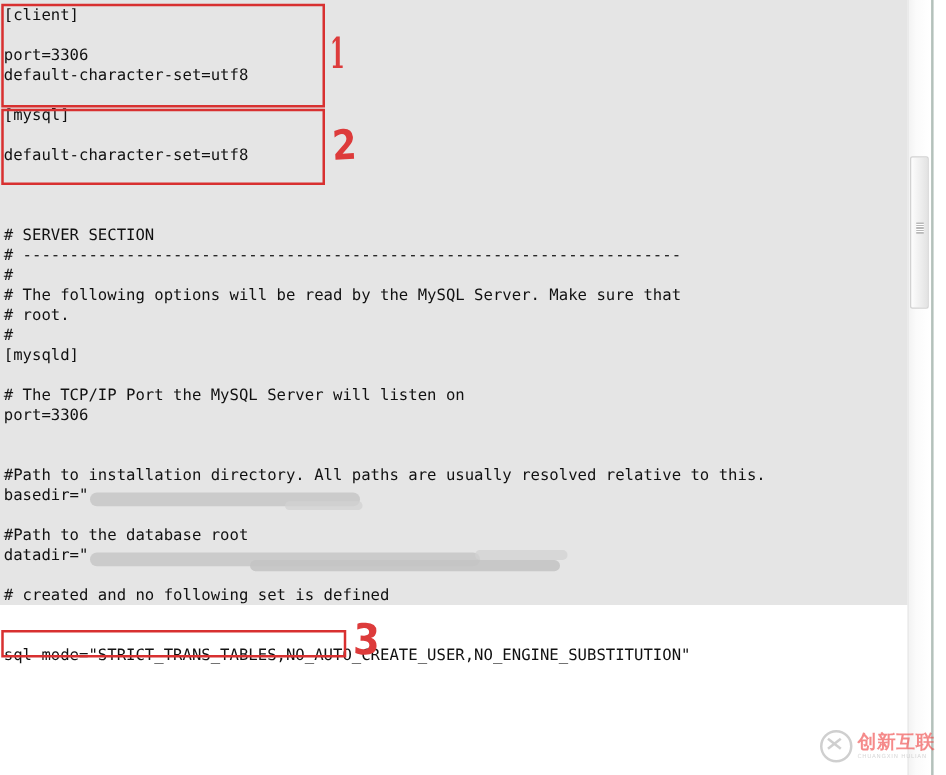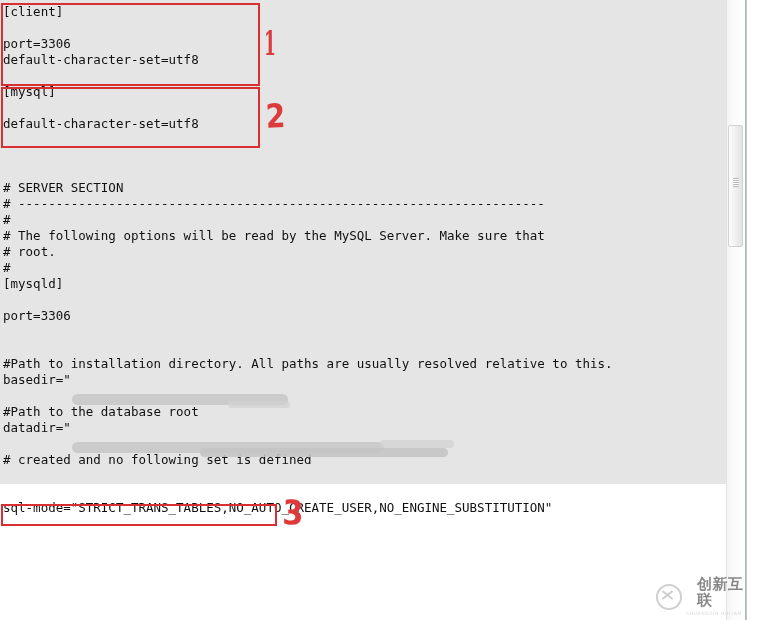--- a/index.html
+++ b/index.html
@@ -190,27 +190,26 @@
     background: #b2b2b2;
   }
   #watermark-mark::before { transform: rotate(38deg); }
   #watermark-mark::after  { transform: rotate(-38deg); }
   #watermark-text-wrap {
     display: flex;
     flex-direction: column;
     justify-content: center;
   }
   #watermark-cn {
-    font-family: Liberation Mono, monospace;
+    font-family: Liberation Sans, sans-serif;
     font-size: 15px;
     font-weight: bold;
-    color: #404040;
+    color: #ef4444;
     letter-spacing: 0.5px;
     line-height: 16px;
-    margin-left: 11px;
   }
   #watermark-en {
     font-family: "DejaVu Sans", "Liberation Sans", sans-serif;
     font-size: 4.5px;
     color: #c0c0c0;
     letter-spacing: 0.6px;
     line-height: 7px;
     white-space: nowrap;
   }
 </style>
@@ -232,20 +231,21 @@
     <div class="code-line blank"></div>
     <div class="code-line blank"></div>
     <div class="code-line"># SERVER SECTION</div>
     <div class="code-line"># ----------------------------------------------------------------------</div>
     <div class="code-line">#</div>
     <div class="code-line"># The following options will be read by the MySQL Server. Make sure that</div>
     <div class="code-line"># root.</div>
     <div class="code-line">#</div>
     <div class="code-line">[mysqld]</div>
     <div class="code-line blank"></div>
+    <div class="code-line"># The TCP/IP Port the MySQL Server will listen on</div>
     <div class="code-line">port=3306</div>
     <div class="code-line blank"></div>
     <div class="code-line blank"></div>
     <div class="code-line">#Path to installation directory. All paths are usually resolved relative to this.</div>
     <div class="code-line">basedir="</div>
     <div class="code-line blank"></div>
     <div class="code-line">#Path to the database root</div>
     <div class="code-line">datadir="</div>
     <div class="code-line blank"></div>
     <div class="code-line"># created and no following set is defined</div>

